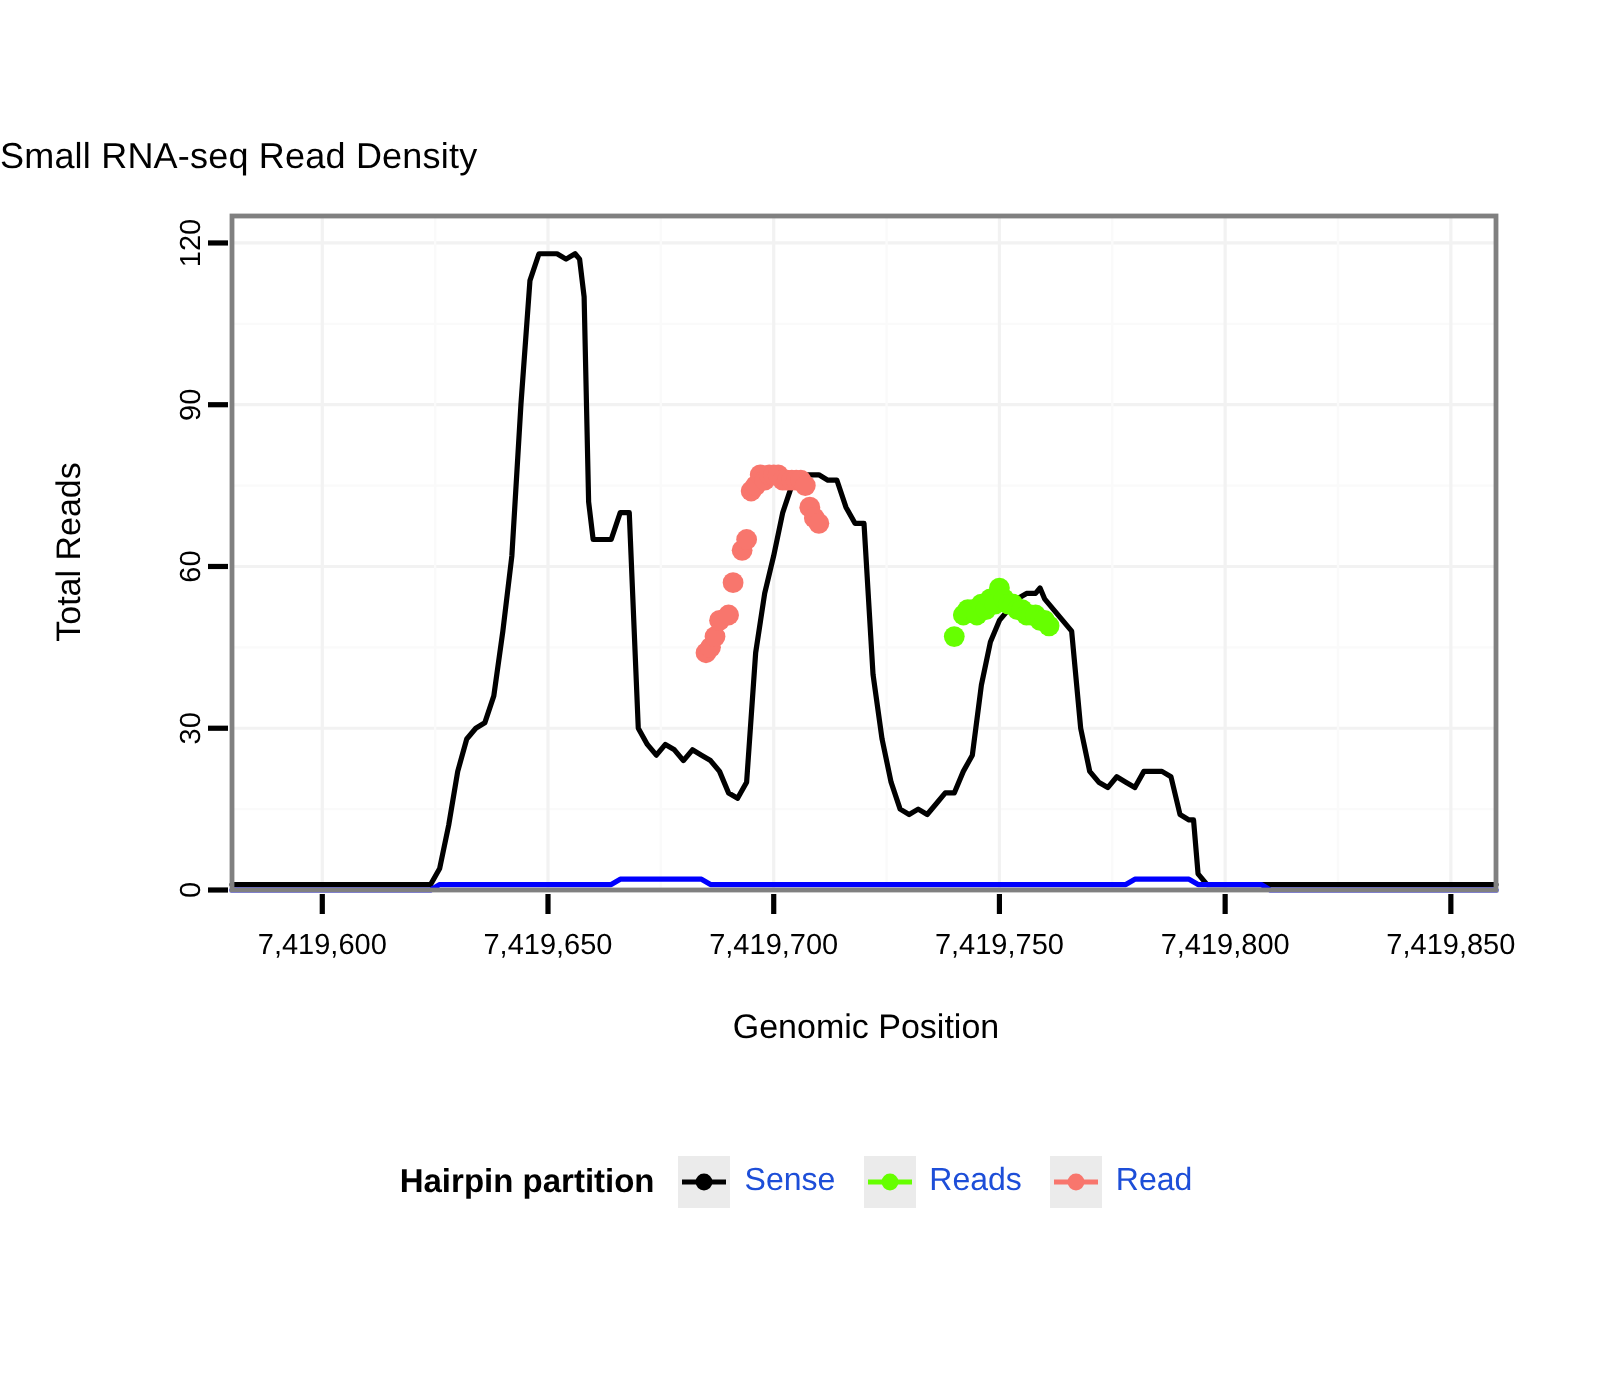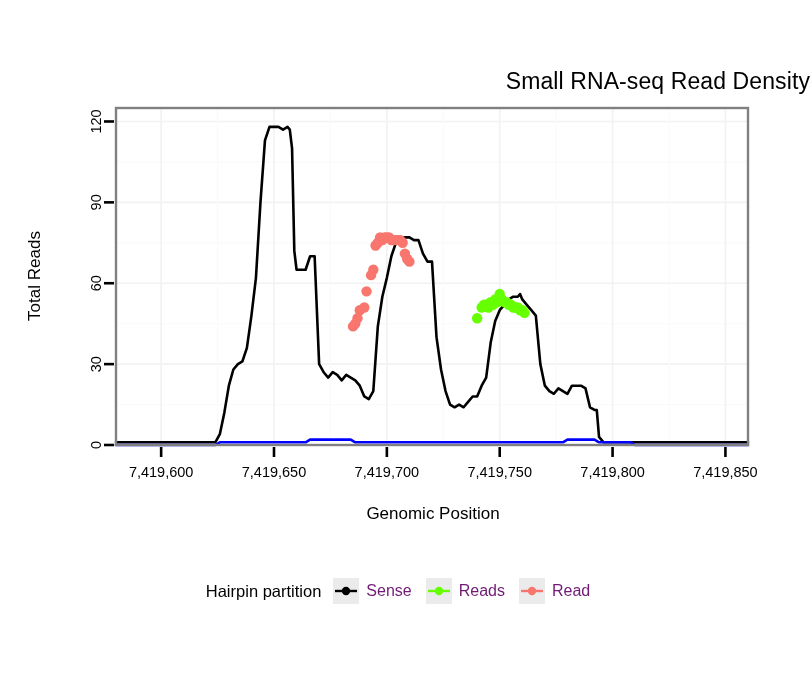--- a/index.html
+++ b/index.html
@@ -17,22 +17,22 @@
   #figure {
     position: relative;
     width: 810px;
     height: 690px;
   }
   #chart-title {
     position: absolute;
     left: 0;
     top: 68px;
     width: 810px;
-    text-align: right;
-    font-size: 23px;
+    text-align: left;
+    font-size: 18px;
     color: #000;
     letter-spacing: 0.1px;
   }
   #plot-svg {
     position: absolute;
     left: 0;
     top: 0;
   }
   .axis-tick-label {
     font-size: 14.5px;
@@ -49,21 +49,21 @@
     left: 0;
     top: 578px;
     width: 810px;
     display: flex;
     align-items: center;
     justify-content: center;
     gap: 0px;
   }
   #legend-title {
     font-size: 16.5px;
-    font-weight: normal;
+    font-weight: bold;
     color: #000;
     margin-right: 12px;
     white-space: nowrap;
   }
   .legend-entry {
     display: flex;
     align-items: center;
     gap: 7px;
     margin-right: 14px;
     white-space: nowrap;
@@ -71,21 +71,21 @@
   .legend-key {
     width: 26px;
     height: 26px;
     background: #ebebeb;
     display: block;
     position: relative;
   }
   .legend-key svg { display: block; }
   .legend-label {
     font-size: 16px;
-    color: #701a75;
+    color: #1d4ed8;
   }
 </style>
 </head>
 <body>
 
 <div id="figure">
 
   <div id="chart-title">Small RNA-seq Read Density</div>
 
   <svg id="plot-svg" width="810" height="690">

